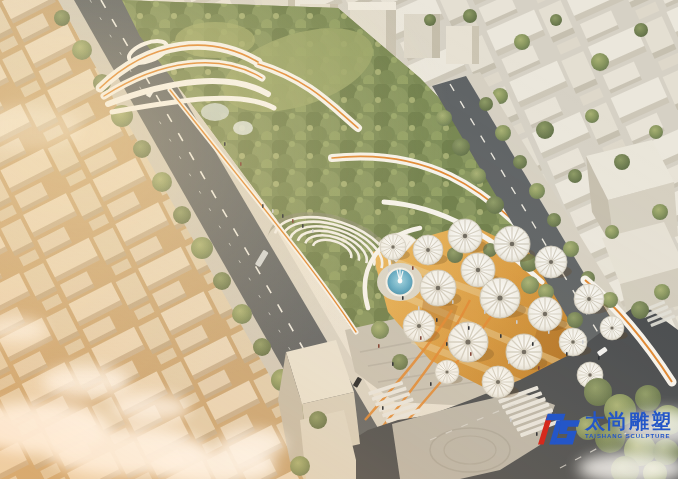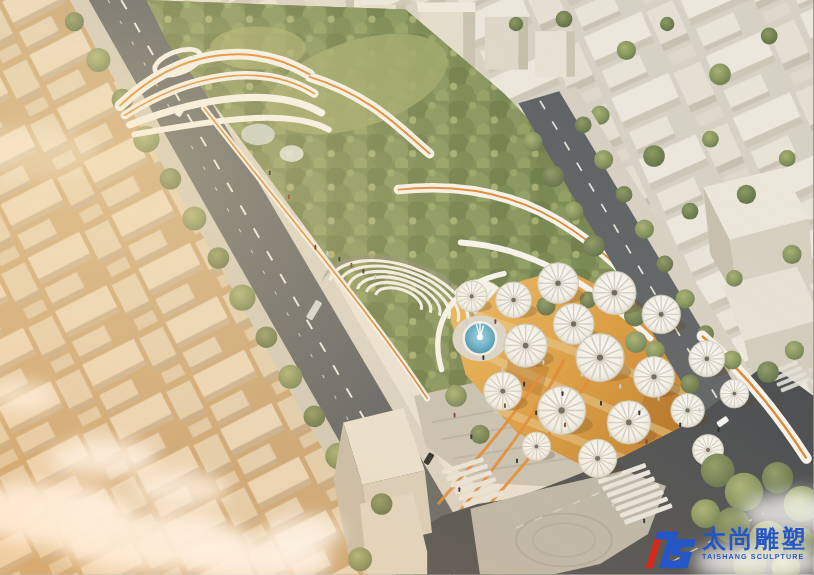--- a/index.html
+++ b/index.html
@@ -1,19 +1,19 @@
 <!DOCTYPE html>
 <html style="--logo-blue: #2456c8; --logo-red: #d5291c; --asphalt: #5e6264; --asphalt-dark: #474a4d; --sidewalk: #d0cabc; --block-top: #e9e4d6; --block-side: #c3bba8; --street-warm: #c2a478; --park-green: #7a8a54; --tree-dark: #66754a; --tree-light: #95a164; --plaza-amber: #e0a64f; --plaza-deep: #bb7a2b; --ribbon-white: #f6f3ec; --ribbon-orange: #e0862f; --fountain-blue: #62adc6; --umbrella-white: #f3f1ea; --cloud-white: #ffffff; --paving-grey: #c6c0b2;"><head>
 <meta charset="utf-8">
 <style>
   html,body{margin:0;padding:0;background:#222;}
   .stage{position:relative;width:678px;height:479px;overflow:hidden;
          font-family:"Liberation Sans",sans-serif;background:#ece5d6;}
   .stage svg.scene{position:absolute;left:0;top:0;}
-  .watermark{position:absolute;left:538px;top:440px;display:flex;align-items:flex-start;gap:5px;z-index:20;}
+  .watermark{position:absolute;left:538px;top:411px;display:flex;align-items:flex-start;gap:5px;z-index:20;}
   .wm-logo{width:42px;height:38px;flex:0 0 auto;}
   .wm-red{fill:var(--logo-red,#d5291c);}
   .wm-blue{fill:var(--logo-blue,#2456c8);}
   .wm-text{display:flex;flex-direction:column;line-height:1;}
   .wm-cn{color:var(--logo-blue,#2456c8);font-size:20px;font-weight:bold;letter-spacing:2px;white-space:nowrap;}
   .wm-en{color:var(--logo-blue,#2456c8);font-size:6px;font-weight:bold;letter-spacing:0.9px;margin-top:2px;white-space:nowrap;}
 </style>
 </head>
 <body>
 

